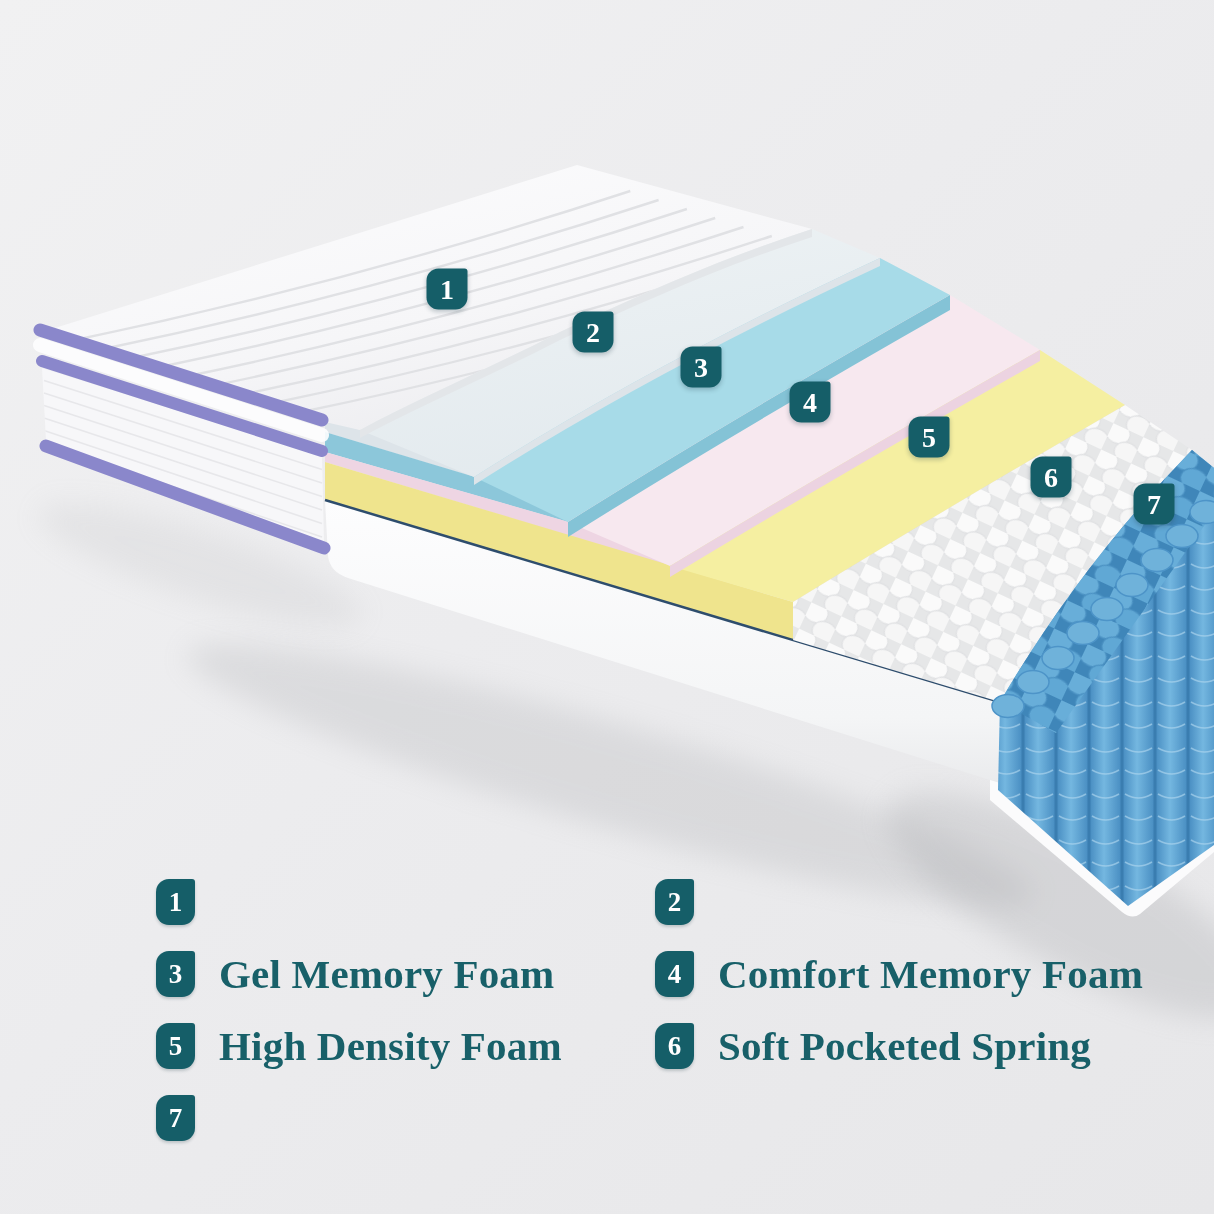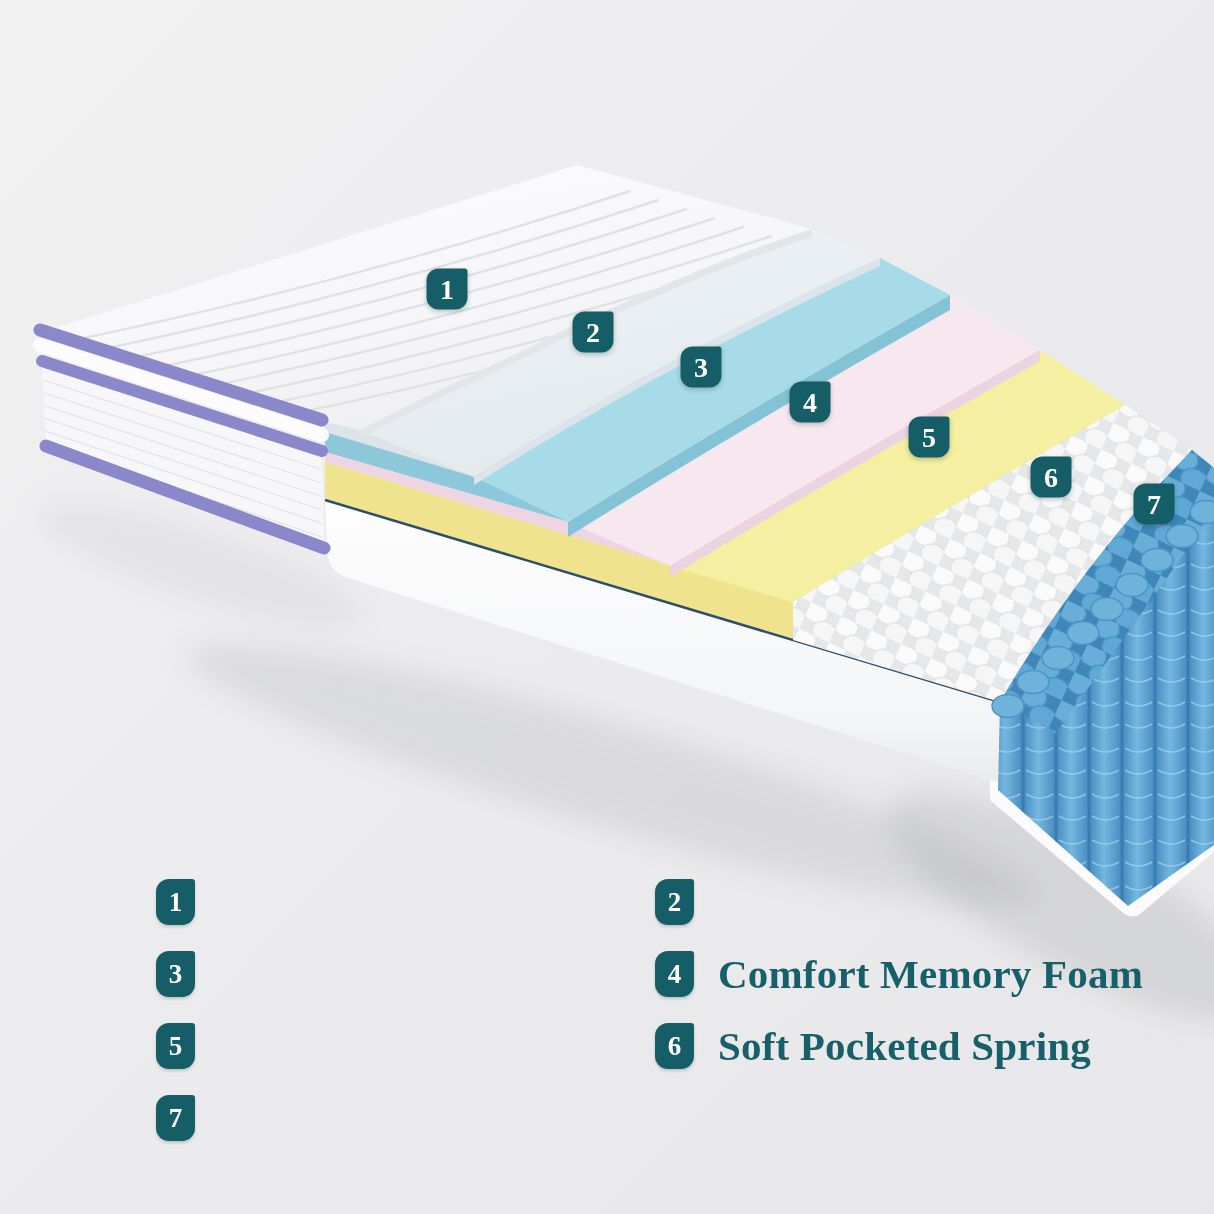--- a/index.html
+++ b/index.html
@@ -198,31 +198,33 @@
   </div>
   <div class="legend-item">
     <span class="lbadge">
           <span>2</span>
         </span>
   </div>
   <div class="legend-item">
     <span class="lbadge">
           <span>3</span>
         </span>
+    <span class="llabel">Gel Memory Foam</span>
   </div>
   <div class="legend-item">
     <span class="lbadge">
           <span>4</span>
         </span>
     <span class="llabel">Comfort Memory Foam</span>
   </div>
   <div class="legend-item">
     <span class="lbadge">
           <span>5</span>
         </span>
+    <span class="llabel">High Density Foam</span>
   </div>
   <div class="legend-item">
     <span class="lbadge">
           <span>6</span>
         </span>
     <span class="llabel">Soft Pocketed Spring</span>
   </div>
   <div class="legend-item">
     <span class="lbadge">
           <span>7</span>

